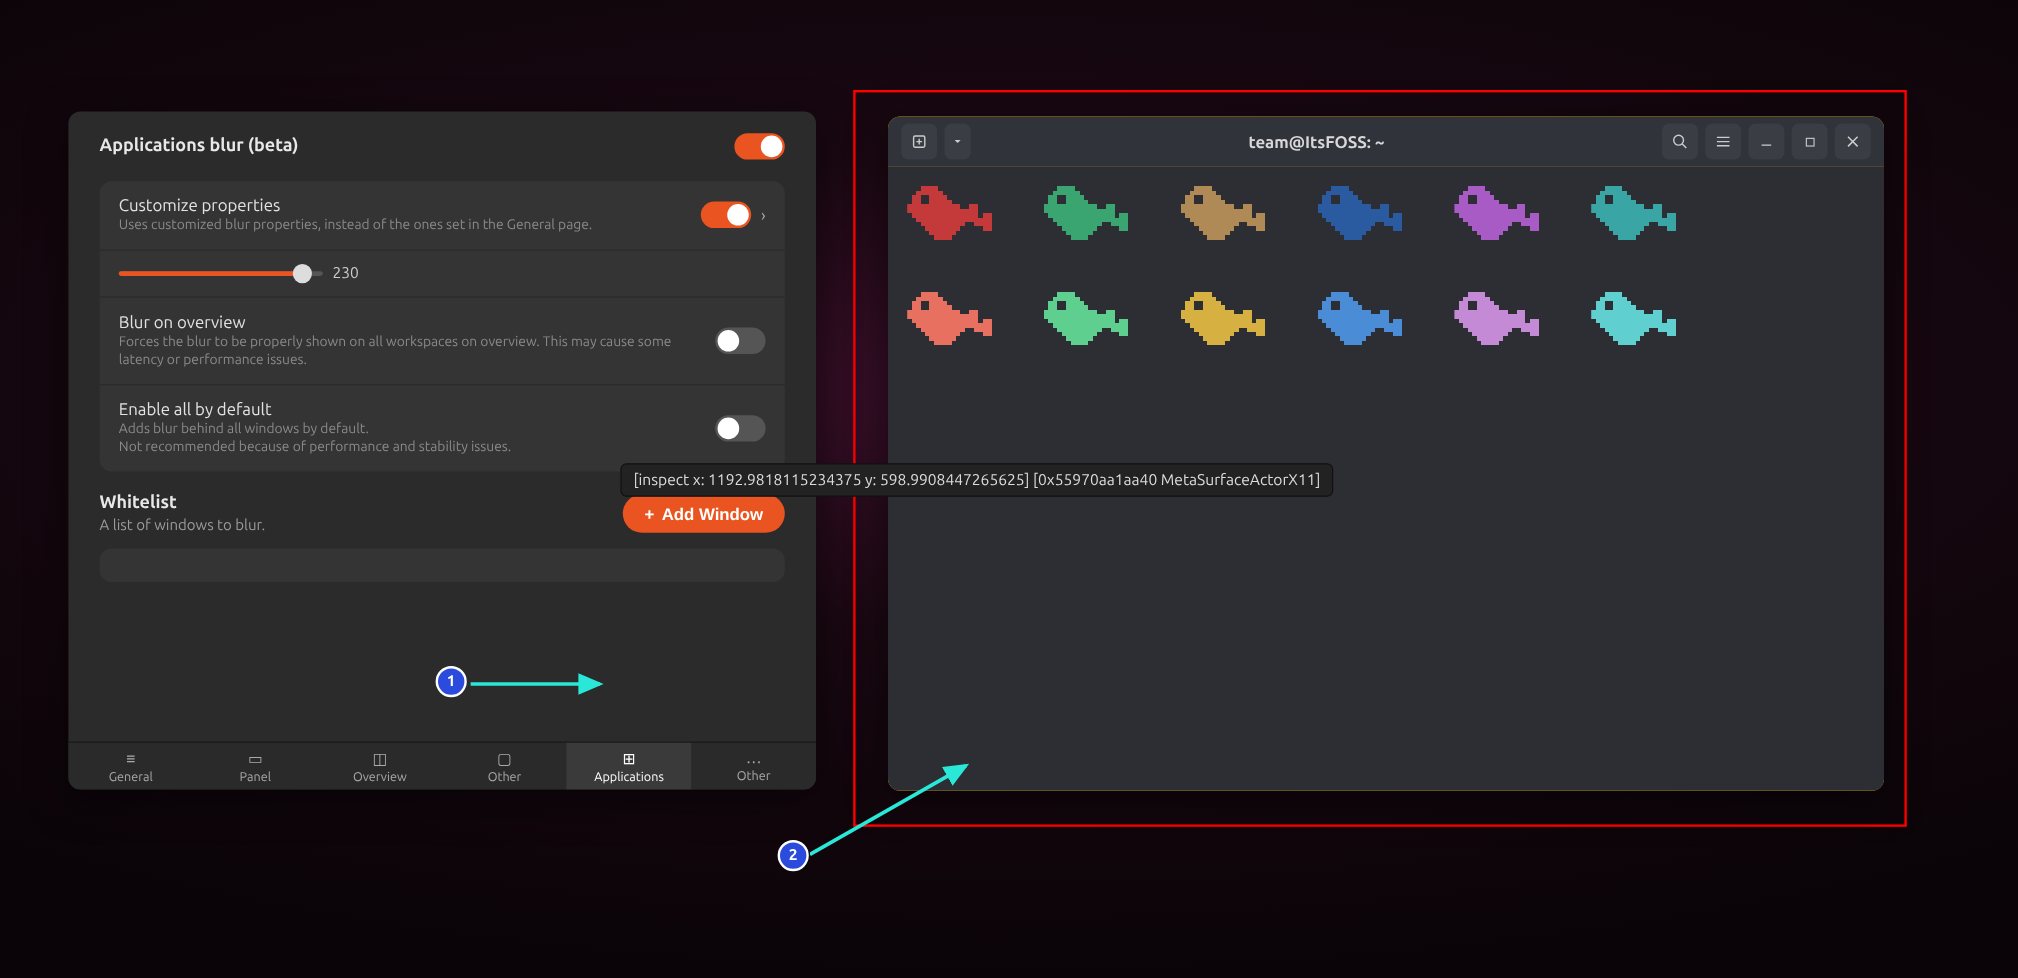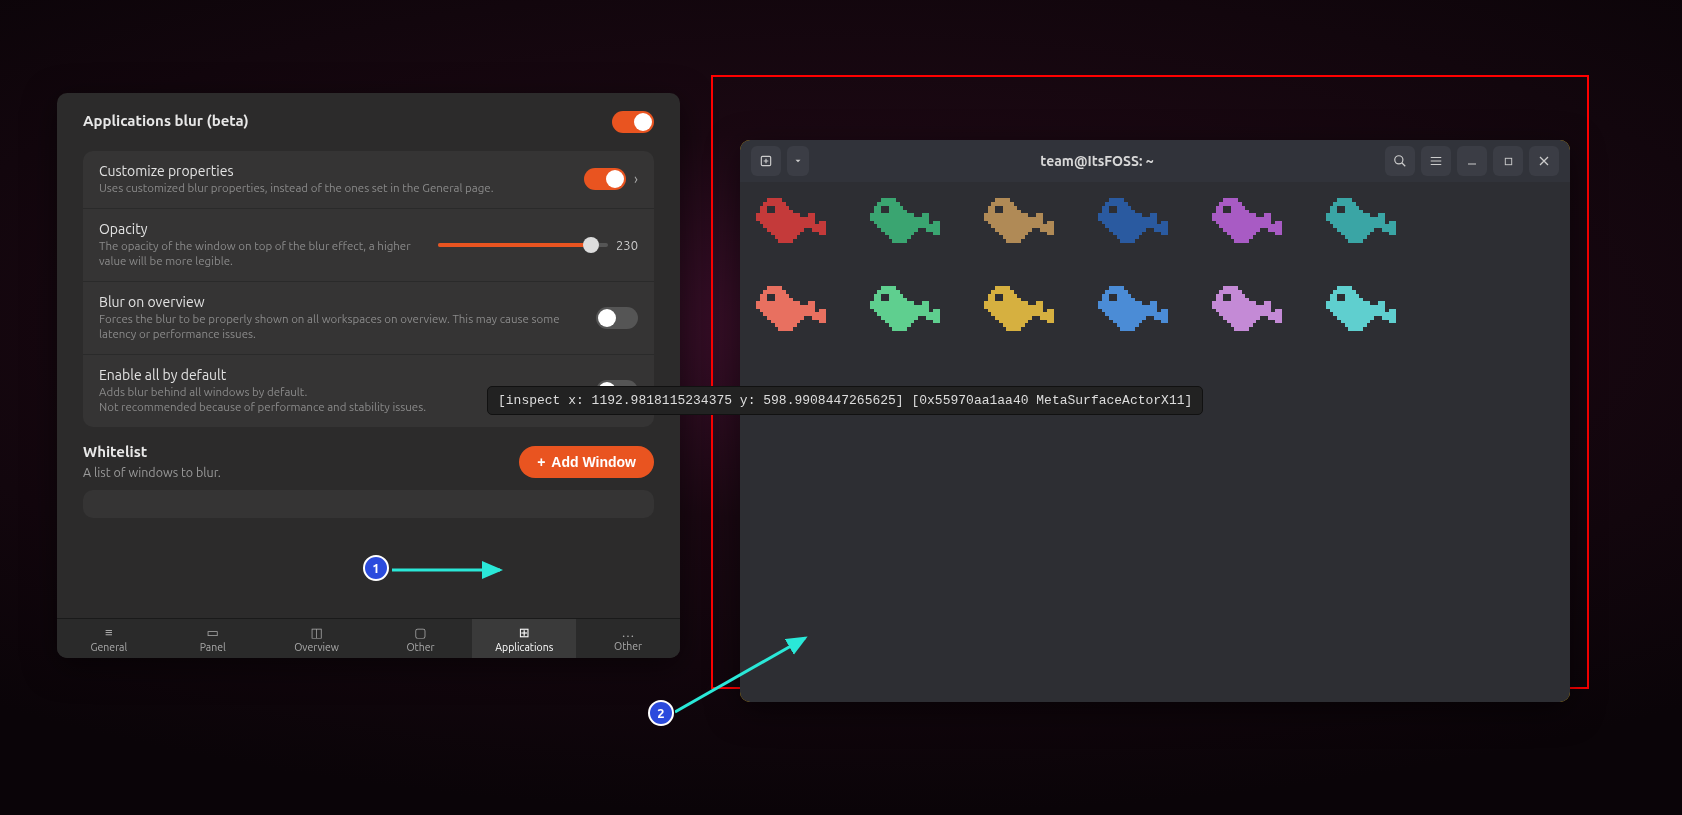--- a/index.html
+++ b/index.html
@@ -30,21 +30,21 @@
 .slider .track { position: absolute; left: 0; top: 0; height: 100%; background: #e95420; border-radius: 2px; }
 .slider .handle { position: absolute; width: 16px; height: 16px; background: #ddd; border-radius: 50%; top: -6px; transform: translateX(-50%); }
 .slider-val { color: #ccc; font-size: 13px; width: 30px; text-align: right; }
 .add-btn { background: #e95420; color: #fff; border: none; border-radius: 18px; padding: 8px 18px; font-size: 14px; font-weight: 600; display: flex; align-items: center; gap: 6px; cursor: pointer; }
 .tabbar { position: absolute; bottom: 0; left: 0; right: 0; height: 40px; background: #2a2a2a; display: flex; border-top: 1px solid #1a1a1a; }
 .tab { flex: 1; display: flex; flex-direction: column; align-items: center; justify-content: center; gap: 1px; color: #aaa; font-size: 10.5px; cursor: pointer; }
 .tab.active { background: #3a3a3a; color: #fff; }
 .tab-icon { font-size: 13px; }
 
 
-.terminal { position: absolute; background: #eab308; border-radius: 10px; box-shadow: 0 8px 32px rgba(0,0,0,0.5); overflow: hidden; margin-top: 43px; }
+.terminal { position: absolute; background: #eab308; border-radius: 10px; box-shadow: 0 8px 32px rgba(0,0,0,0.5); overflow: hidden; }
 .term-titlebar { height: 42px; display: flex; align-items: center; padding: 0 8px; background: #31333a; }
 .term-titlebar .title { flex: 1; text-align: center; color: #d8d8d8; font-size: 14px; font-weight: 600; }
 .term-btn { width: 30px; height: 30px; border-radius: 6px; background: #3b3d45; border: none; color: #ccc; display: flex; align-items: center; justify-content: center; margin: 0 3px; cursor: pointer; }
 .term-body { padding: 16px; height: calc(100% - 42px); background: #2d2e33; }
 .bird-row { display: flex; gap: 40px; margin-bottom: 28px; }
 .bird { width: 74px; height: 60px; position: relative; }
 
 .bird svg { width: 100%; height: 100%; }
 
 
@@ -77,24 +77,20 @@
           <div class="row-text">
             <div class="row-title">Customize properties</div>
             <div class="row-desc">Uses customized blur properties, instead of the ones set in the General page.</div>
           </div>
           <div class="toggle on">
               <div class="knob"></div>
             </div>
           <span class="chevron">›</span>
         </div>
         <div class="row">
-          <div class="row-text">
-            <div class="row-title">Opacity</div>
-            <div class="row-desc">The opacity of the window on top of the blur effect, a higher value will be more legible.</div>
-          </div>
           <div class="slider-wrap">
             <div class="slider">
               <div class="track" style="width:90%"></div>
               <div class="handle" style="left:90%"></div>
             </div>
             <div class="slider-val">230</div>
           </div>
         </div>
         <div class="row">
           <div class="row-text">
@@ -452,21 +448,21 @@
                 <rect x="6" y="11" width="4" height="1"></rect>
   <rect x="14" y="4" width="2" height="2"></rect>
                 <rect x="17" y="6" width="2" height="2"></rect>
   </g>
   <rect x="3" y="2" width="2" height="2" fill="#2d2e33"></rect>
   </svg></div>
         </div>
     </div>
   </div>
 
-  <div class="tooltip" style="left:487px; top:386px;font-family:Liberation Mono, monospace;">[inspect x: 1192.9818115234375 y: 598.9908447265625] [0x55970aa1aa40 MetaSurfaceActorX11]</div>
+  <div class="tooltip" style="left:517px; top:386px;">[inspect x: 1192.9818115234375 y: 598.9908447265625] [0x55970aa1aa40 MetaSurfaceActorX11]</div>
 
   <div class="marker" style="left:363px; top:555px;">1</div>
   <div class="marker" style="left:648px; top:700px;">2</div>
 
   <svg class="arrow" style="left:392px; top:560px; width:120px; height:20px;">
     <defs>
         <marker id="ah1" markerWidth="8" markerHeight="8" refX="6" refY="3" orient="auto">
           <path d="M0,0 L7,3 L0,6 z" fill="#2ae8d8"></path>
         </marker>
       </defs>

